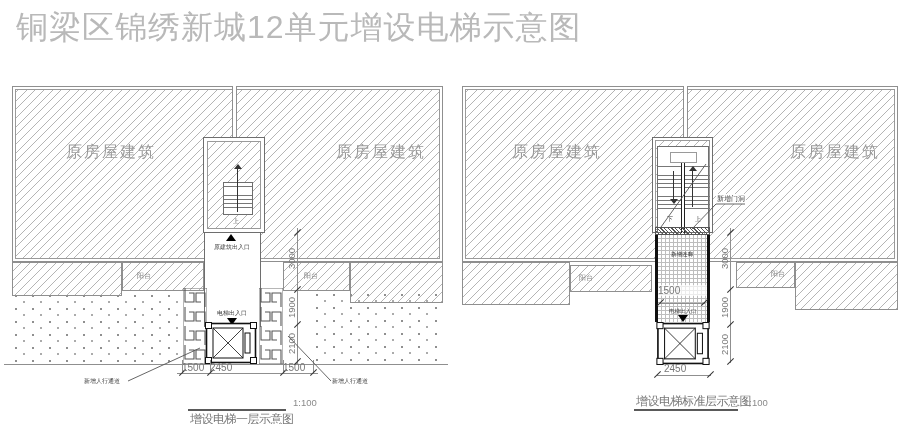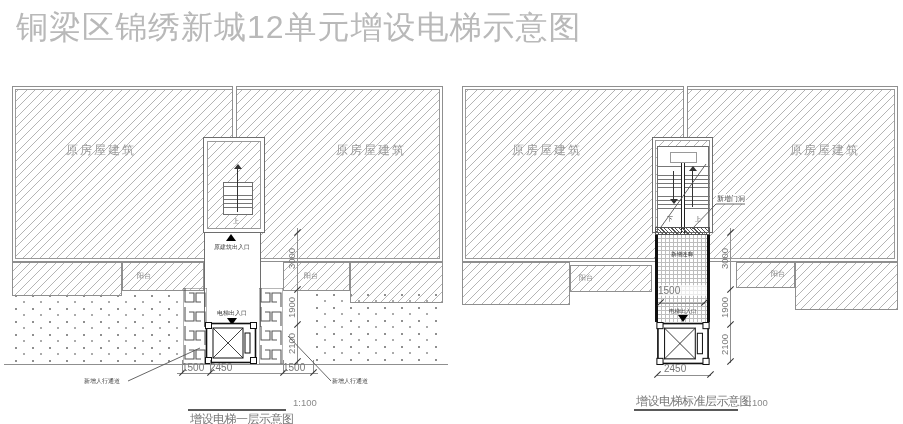--- a/index.html
+++ b/index.html
@@ -6,21 +6,21 @@
   body{font-family:"Liberation Sans","DejaVu Sans",sans-serif;}
   .canvas{position:relative;width:903px;height:424px;background:#fff;overflow:hidden;}
   .abs{position:absolute;box-sizing:border-box;}
   .hatch{background-image:repeating-linear-gradient(135deg,rgba(0,0,0,0) 0 5.4px,rgba(90,90,90,.45) 5.4px 6.1px);}
   .wall{border:1px solid #8f8f8f;box-shadow:inset 0 0 0 3px #fff;outline:1px solid #9a9a9a;outline-offset:-4px;}
   .thinwall{border:1px solid #8f8f8f;}
   .stipple{background-image:radial-gradient(circle at 4px 4px,#8f8f8f 1px,rgba(0,0,0,0) 1.4px),radial-gradient(circle at 12px 10px,#ababab .9px,rgba(0,0,0,0) 1.2px);background-size:17px 13px;}
   .treads{background-image:repeating-linear-gradient(180deg,rgba(0,0,0,0) 0 3.4px,#777 3.4px 4.2px);}
   .gridfill{background-image:repeating-linear-gradient(0deg,rgba(0,0,0,0) 0 3.4px,#bdbdbd 3.4px 4px),repeating-linear-gradient(90deg,rgba(0,0,0,0) 0 3.4px,#bdbdbd 3.4px 4px);}
   .finehatch{background-image:repeating-linear-gradient(45deg,rgba(0,0,0,0) 0 1.8px,#555 1.8px 2.6px);border:1px solid #555;}
-  .blabel{position:absolute;font-size:12px;color:#9a9a9a;letter-spacing:2px;white-space:nowrap;}
+  .blabel{position:absolute;font-size:16px;color:#9a9a9a;letter-spacing:2px;white-space:nowrap;}
   .balabel{position:absolute;font-size:7px;color:#7d7d7d;white-space:nowrap;}
   .sl{position:absolute;font-size:6px;color:#3d3d3d;white-space:nowrap;}
   .dnum{position:absolute;text-align:left;font-size:10px;color:#777;}
   .vnum{position:absolute;width:36px;text-align:center;font-size:9.5px;color:#777;transform:rotate(-90deg);}
   .dline{position:absolute;background:#8f8f8f;}
   .tk{position:absolute;width:9px;height:1px;background:#333;transform:rotate(-45deg);}
   .tri-up{position:absolute;width:0;height:0;border-left:5px solid transparent;border-right:5px solid transparent;border-bottom:7px solid #000;}
   .tri-down{position:absolute;width:0;height:0;border-left:5px solid transparent;border-right:5px solid transparent;border-top:7px solid #000;}
   .dtitle{position:absolute;font-size:12px;color:#787878;letter-spacing:-.5px;white-space:nowrap;}
   .tunder{position:absolute;height:2px;background:#5a5a5a;}

